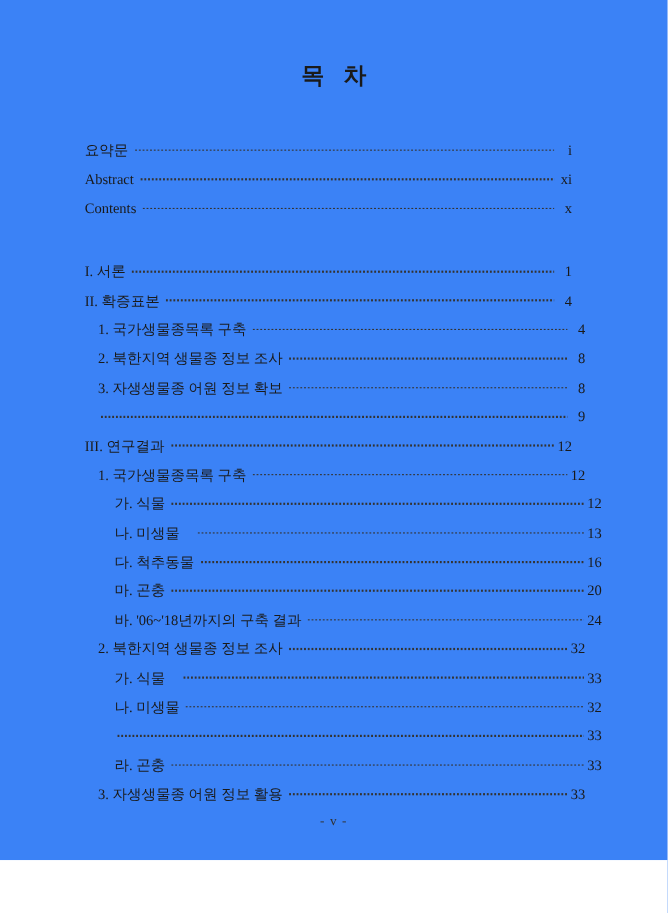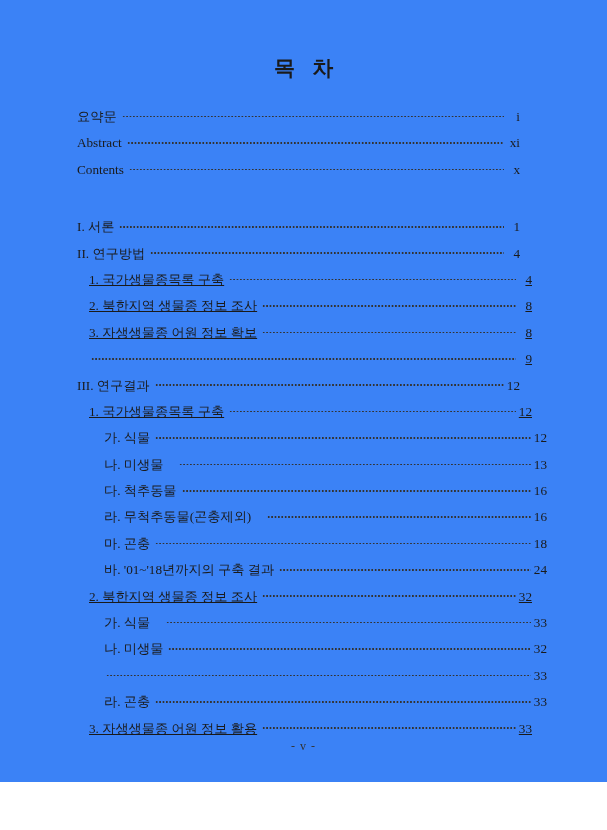--- a/index.html
+++ b/index.html
@@ -30,21 +30,21 @@
     font-size: 21px;
     font-weight: bold;
     letter-spacing: 6px;
     text-indent: 6px;
     line-height: 1.2;
   }
 
   
   .toc-body {
     position: absolute;
-    top: 104px;
+    top: 124px;
     left: 77px;
     width: 443px;
   }
 
   .toc-entry {
     display: flex;
     align-items: baseline;
     width: 100%;
     font-size: 13.2px;
     line-height: 26.4px;
@@ -80,21 +80,21 @@
   .toc-entry .pageno {
     flex: 0 0 auto;
     text-align: right;
     min-width: 13px;
     padding-left: 1px;
   }
 
   
   .lvl-front { padding-left: 0px; }
   .lvl-1     { padding-left: 0px; }
-  .lvl-2     { padding-left: 12px; text-decoration: underline; }
+  .lvl-2     { padding-left: 12px; }
   .lvl-3     { padding-left: 27px; }
 
   
   .gap-wide .label { padding-right: 14px; }
 
   
   .block-gap { height: 31px; }
 
   
   .page-footer {
@@ -134,21 +134,21 @@
         </div>
       </div>
     <div class="block-gap"></div>
     <div>
         <div class="toc-entry lvl-1">
           <span class="label">I. 서론</span>
           <span class="leader"></span>
           <span class="pageno">1</span>
         </div>
         <div class="toc-entry lvl-1">
-          <span class="label">II. 연구방법</span>
+          <span class="label">II. 확증표본</span>
           <span class="leader"></span>
           <span class="pageno">4</span>
         </div>
         <div class="toc-entry lvl-2">
           <span class="label">1. 국가생물종목록 구축</span>
           <span class="leader"></span>
           <span class="pageno">4</span>
         </div>
         <div class="toc-entry lvl-2">
           <span class="label">2. 북한지역 생물종 정보 조사</span>
@@ -182,32 +182,27 @@
         <div class="toc-entry lvl-3 gap-wide">
           <span class="label">나. 미생물</span>
           <span class="leader"></span>
           <span class="pageno">13</span>
         </div>
         <div class="toc-entry lvl-3">
           <span class="label">다. 척추동물</span>
           <span class="leader"></span>
           <span class="pageno">16</span>
         </div>
-        <div class="toc-entry lvl-3 gap-wide">
-          <span class="label">라. 무척추동물(곤충제외)</span>
-          <span class="leader"></span>
-          <span class="pageno">16</span>
-        </div>
         <div class="toc-entry lvl-3">
           <span class="label">마. 곤충</span>
           <span class="leader"></span>
-          <span class="pageno">18</span>
-        </div>
-        <div class="toc-entry lvl-3">
-          <span class="label">바. '01~'18년까지의 구축 결과</span>
+          <span class="pageno">20</span>
+        </div>
+        <div class="toc-entry lvl-3">
+          <span class="label">바. '06~'18년까지의 구축 결과</span>
           <span class="leader"></span>
           <span class="pageno">24</span>
         </div>
         <div class="toc-entry lvl-2">
           <span class="label">2. 북한지역 생물종 정보 조사</span>
           <span class="leader"></span>
           <span class="pageno">32</span>
         </div>
         <div class="toc-entry lvl-3 gap-wide">
           <span class="label">가. 식물</span>

